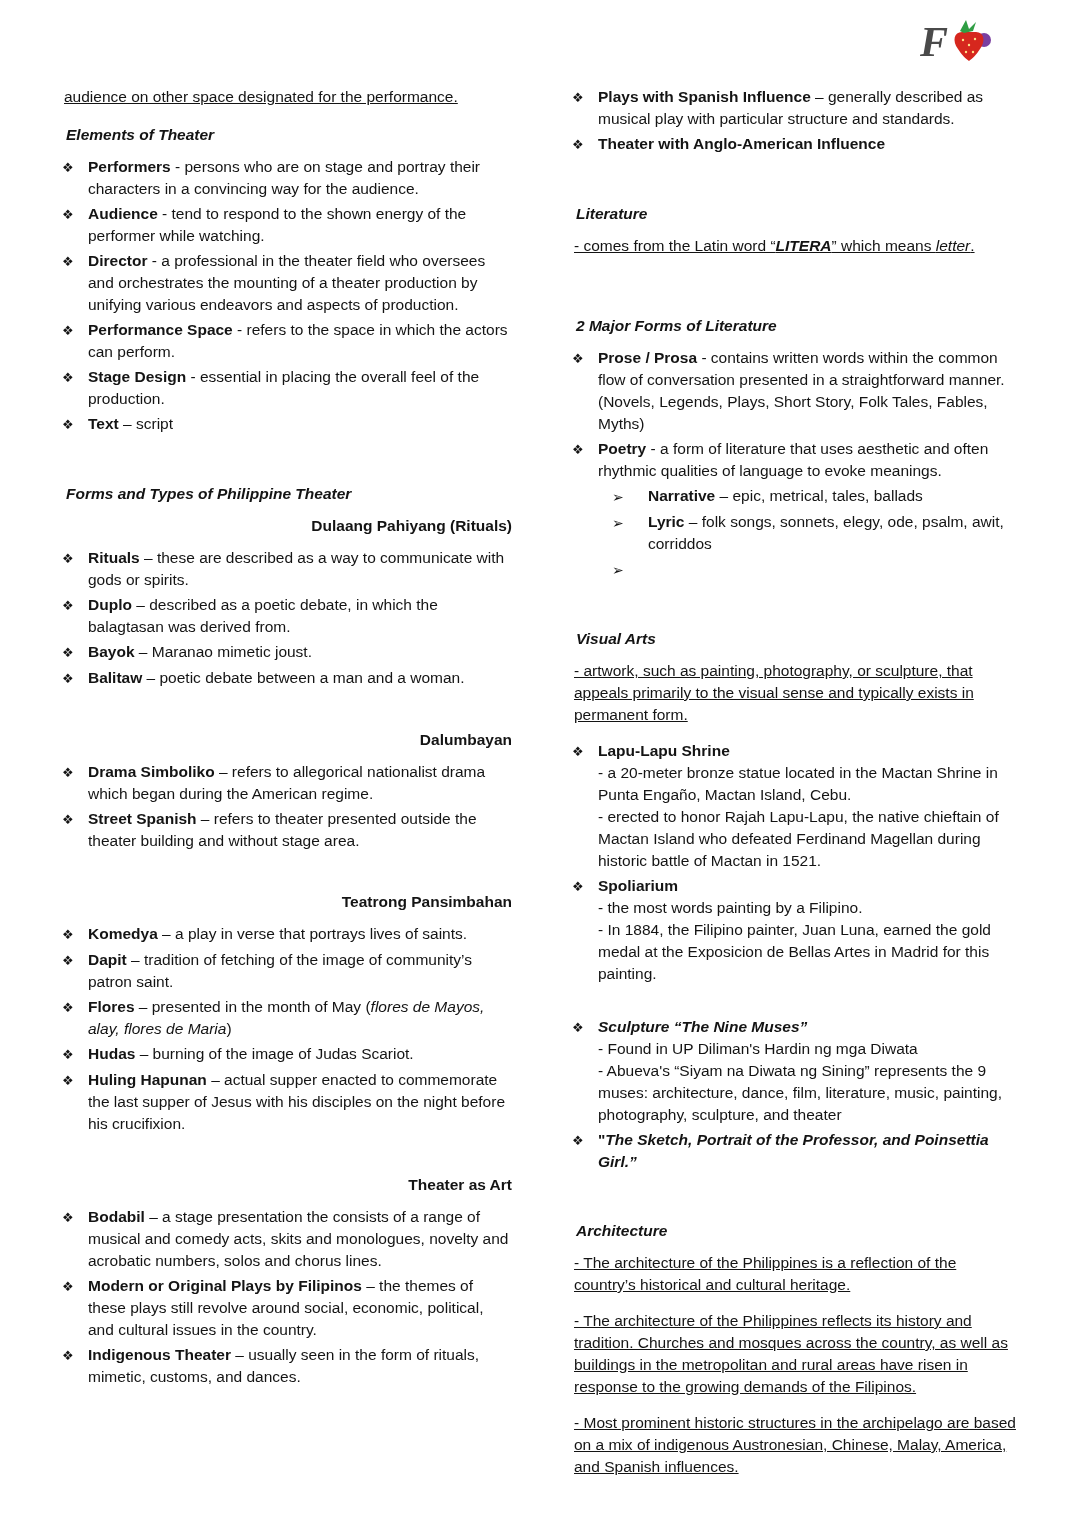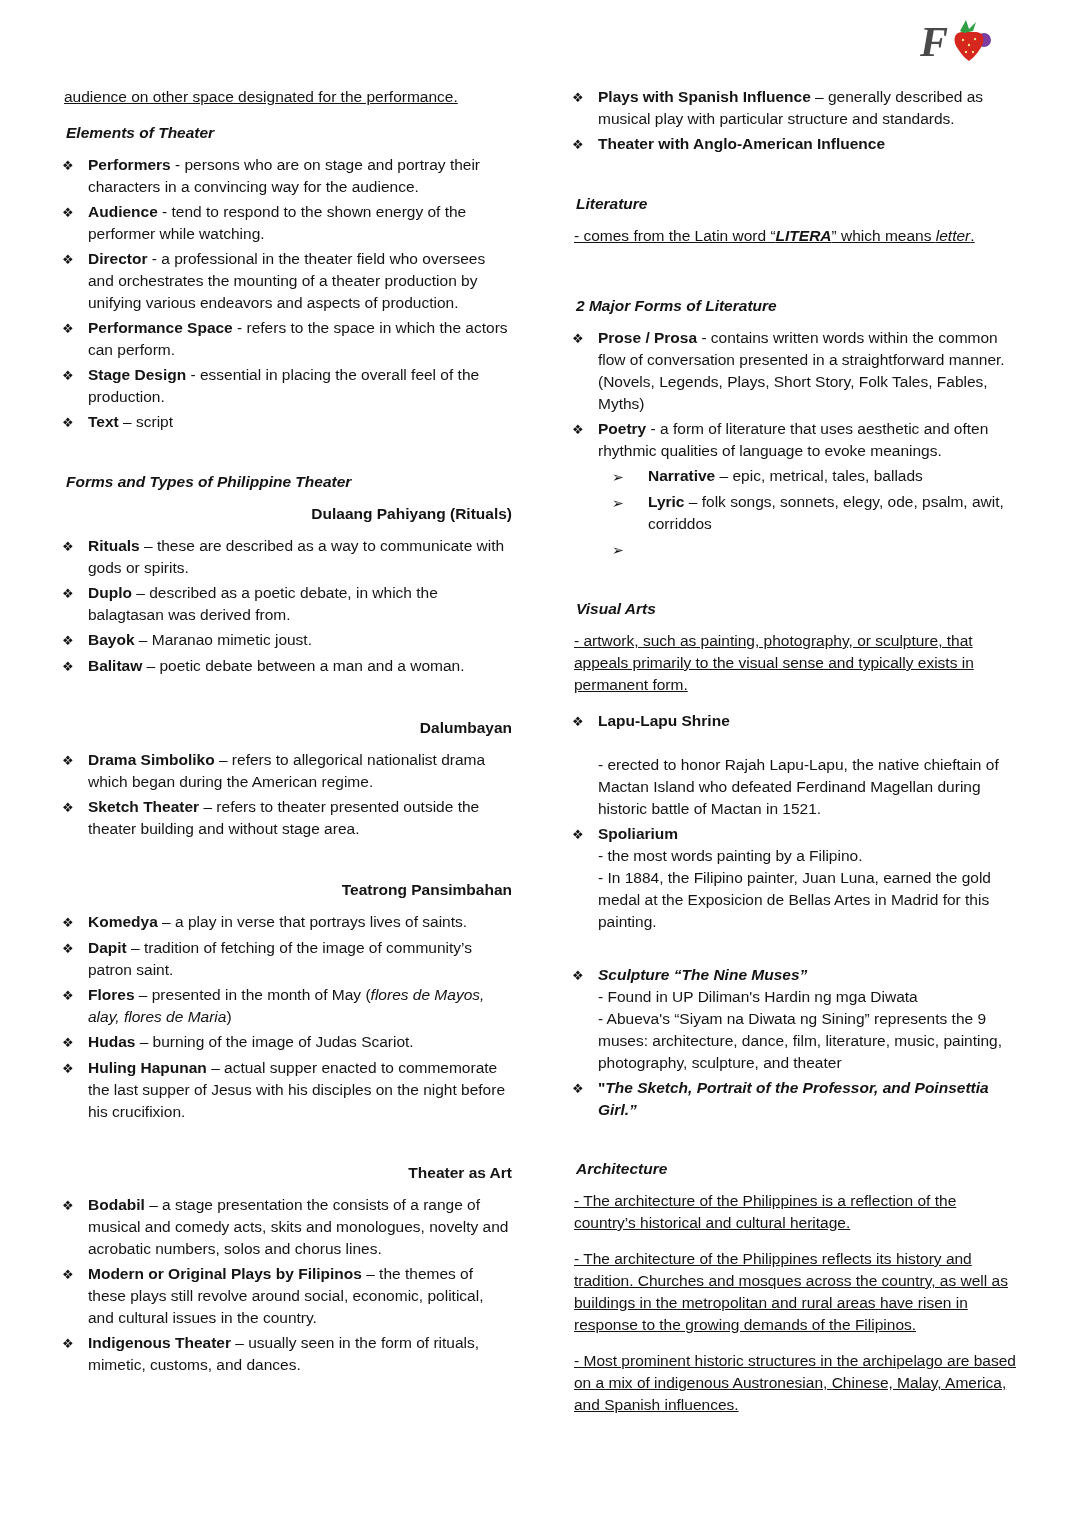--- a/index.html
+++ b/index.html
@@ -13,21 +13,21 @@
     box-sizing:border-box;
     padding:86px 58px 40px 62px;
     font-family:"Liberation Sans","DejaVu Sans",sans-serif;
     font-size:15.5px;
     line-height:22px;
     color:#141414;
   }
   .columns{display:flex;gap:60px;}
   .col{width:450px;flex:none;}
   .para{margin:0 0 14px 0;padding-left:2px;text-decoration:underline;}
-  .h-italic{font-weight:bold;font-style:italic;margin:6px 0 10px 0;padding-left:4px;}
+  .h-italic{font-weight:bold;font-style:italic;margin:16px 0 10px 0;padding-left:4px;}
   .h-bold{font-weight:bold;margin:8px 0 10px 0;padding-left:4px;text-align:right;}
   .item{display:flex;margin:0 0 3px 0;}
   .item .marker{flex:none;width:26px;font-size:13px;padding-top:1px;}
   .item.arrow{padding-left:40px;}
   .item.arrow .marker{width:36px;font-size:14px;}
   .item .btext{flex:1;}
   .sp{height:28px;}
   .b{font-weight:bold;}
   .i{font-style:italic;}
   .logo{
@@ -107,21 +107,21 @@
           <span class="btext"><span class="b">Balitaw</span><span> – poetic debate between a man and a woman.</span></span>
         </div>
         <div class="sp"></div>
         <div class="h-bold"><span class="b">Dalumbayan</span></div>
         <div class="item bullet">
           <span class="marker">❖</span>
           <span class="btext"><span class="b">Drama Simboliko</span><span> – refers to allegorical nationalist drama which began during the American regime.</span></span>
         </div>
         <div class="item bullet">
           <span class="marker">❖</span>
-          <span class="btext"><span class="b">Sketch Theater</span><span> – refers to theater presented outside the theater building and without stage area.</span></span>
+          <span class="btext"><span class="b">Street Spanish</span><span> – refers to theater presented outside the theater building and without stage area.</span></span>
         </div>
         <div class="sp"></div>
         <div class="h-bold"><span class="b">Teatrong Pansimbahan</span></div>
         <div class="item bullet">
           <span class="marker">❖</span>
           <span class="btext"><span class="b">Komedya</span><span> – a play in verse that portrays lives of saints.</span></span>
         </div>
         <div class="item bullet">
           <span class="marker">❖</span>
           <span class="btext"><span class="b">Dapit</span><span> – tradition of fetching of the image of community’s patron saint.</span></span>
@@ -184,21 +184,21 @@
           <span class="btext"><span class="b">Lyric</span><span> – folk songs, sonnets, elegy, ode, psalm, awit, corriddos</span></span>
         </div>
         <div class="item arrow">
           <span class="marker">➢</span>
         </div>
         <div class="sp"></div>
         <div class="h-italic"><span class="b i">Visual Arts</span></div>
         <p class="para"><span>- artwork, such as painting, photography, or sculpture, that appeals primarily to the visual sense and typically exists in permanent form.</span></p>
         <div class="item bullet">
           <span class="marker">❖</span>
-          <span class="btext"><span class="b">Lapu-Lapu Shrine</span><br><br><span>- erected to honor Rajah Lapu-Lapu, the native chieftain of Mactan Island who defeated Ferdinand Magellan during historic battle of Mactan in 1521.</span></span>
+          <span class="btext"><span class="b">Lapu-Lapu Shrine</span><br><span>- a 20-meter bronze statue located in the Mactan Shrine in Punta Engaño, Mactan Island, Cebu.</span><br><span>- erected to honor Rajah Lapu-Lapu, the native chieftain of Mactan Island who defeated Ferdinand Magellan during historic battle of Mactan in 1521.</span></span>
         </div>
         <div class="item bullet">
           <span class="marker">❖</span>
           <span class="btext"><span class="b">Spoliarium</span><br><span>- the most words painting by a Filipino.</span><br><span>- In 1884, the Filipino painter, Juan Luna, earned the gold medal at the Exposicion de Bellas Artes in Madrid for this painting.</span></span>
         </div>
         <div class="sp"></div>
         <div class="item bullet">
           <span class="marker">❖</span>
           <span class="btext"><span class="b i">Sculpture “</span><span class="b i">The Nine Muses</span><span class="b i">”</span><br><span>- Found in UP Diliman's Hardin ng mga Diwata</span><br><span>- Abueva's “Siyam na Diwata ng Sining” represents the 9 muses: architecture, dance, film, literature, music, painting, photography, sculpture, and theater</span></span>
         </div>

